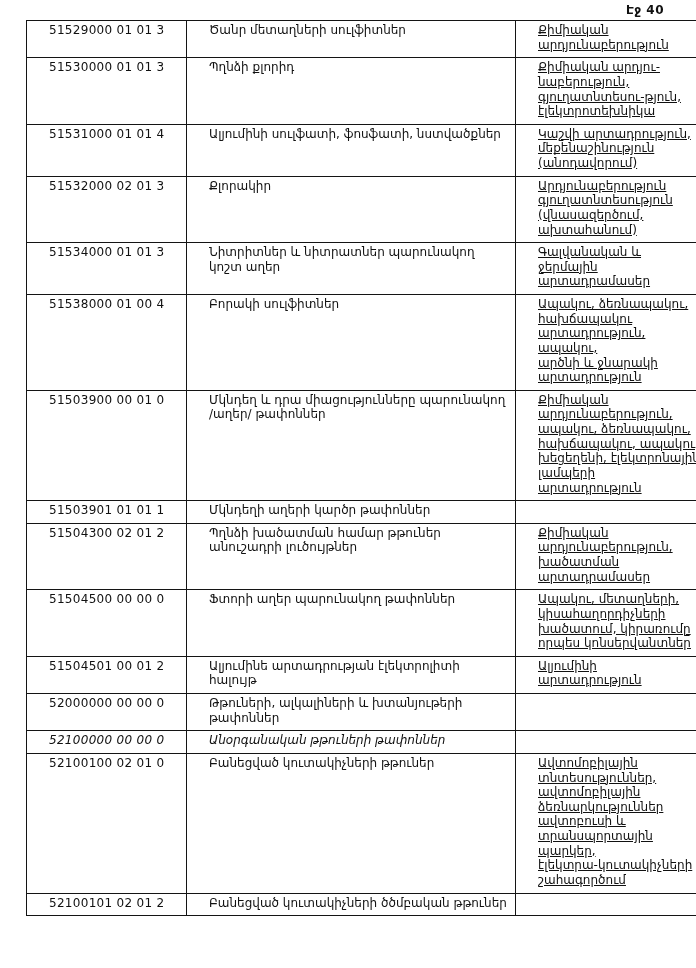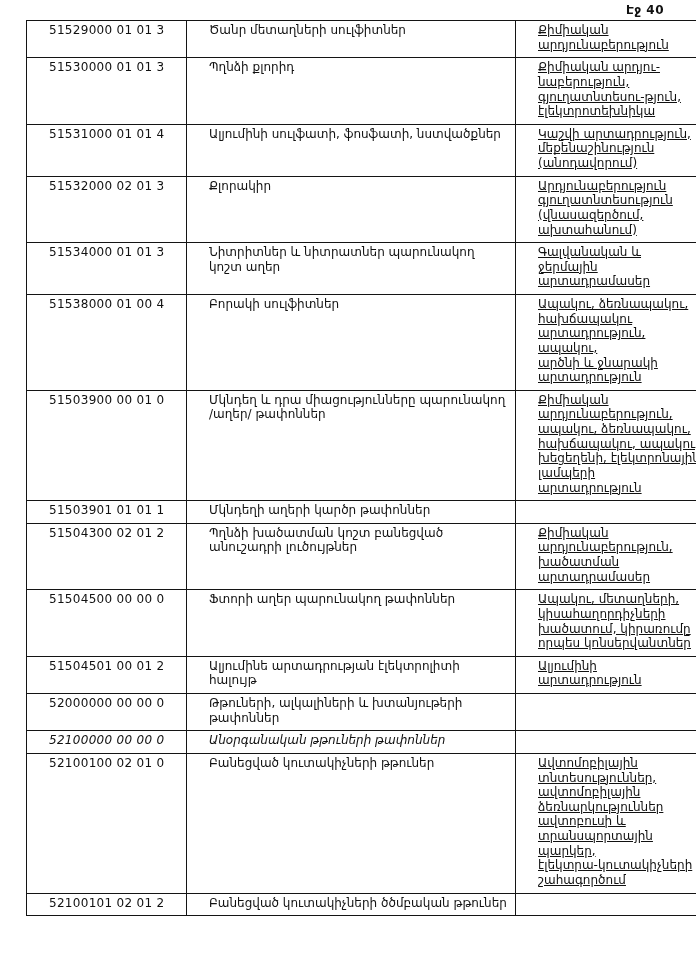--- a/index.html
+++ b/index.html
@@ -119,21 +119,21 @@
 խեցեղենի, էլեկտրոնային
 լամպերի արտադրություն</td>
       </tr>
       <tr>
         <td class="code">51503901 01 01 1</td>
         <td class="name">Մկնդեղի աղերի կարծր թափոններ</td>
         <td class="usage"></td>
       </tr>
       <tr>
         <td class="code">51504300 02 01 2</td>
-        <td class="name">Պղնձի խածատման կոշտ բանեցված անուշադրի լուծույթներ</td>
+        <td class="name">Պղնձի խածատման համար թթուներ անուշադրի լուծույթներ</td>
         <td class="usage">Քիմիական
 արդյունաբերություն,
 խածատման
 արտադրամասեր</td>
       </tr>
       <tr>
         <td class="code">51504500 00 00 0</td>
         <td class="name">Ֆտորի աղեր պարունակող թափոններ</td>
         <td class="usage">Ապակու, մետաղների,
 կիսահաղորդիչների

